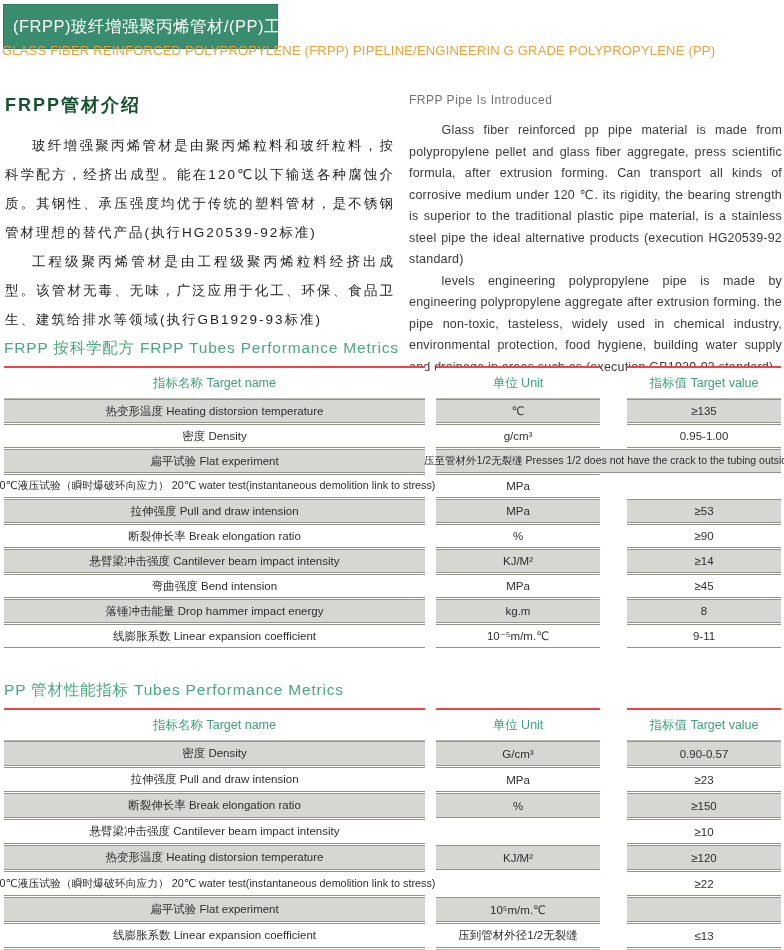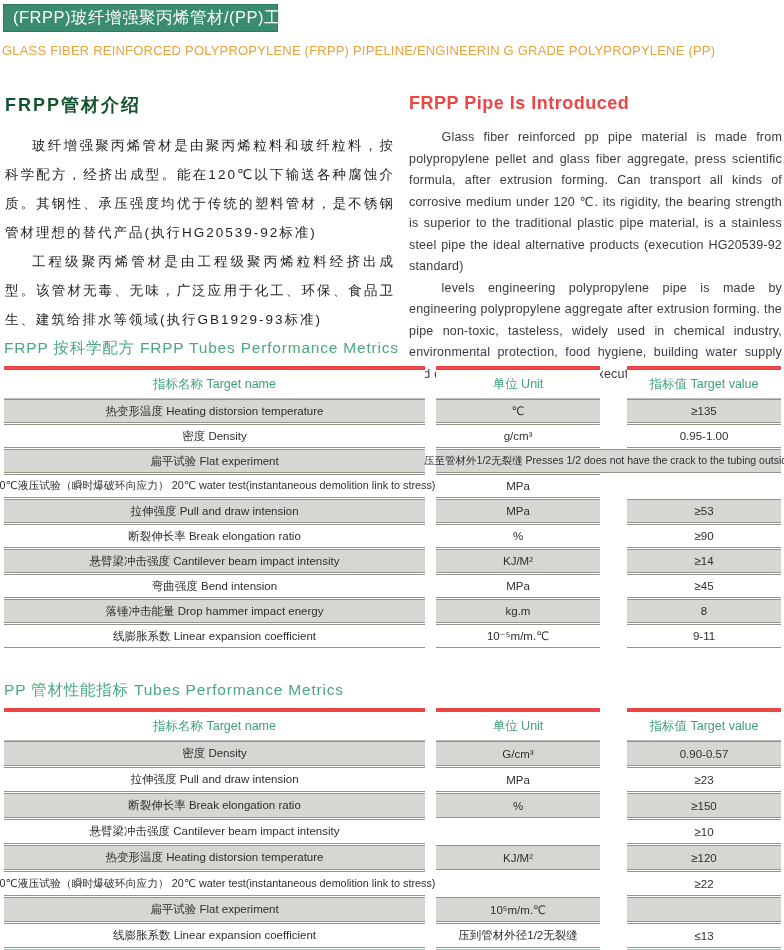--- a/index.html
+++ b/index.html
@@ -4,56 +4,56 @@
 <style>
   * { margin:0; padding:0; box-sizing:border-box; }
   html,body { background:#ffffff; }
   body {
     width:784px; height:950px; position:relative; overflow:hidden;
     font-family:"Liberation Sans","DejaVu Sans",sans-serif;
     color:#2e2e2e;
   }
   
   .banner {
-    position:absolute; left:3px; top:4px; width:275px; height:28px;
+    position:absolute; left:3px; top:4px; width:275px; height:45px;
     background:#3a8c6e; border:1px solid #2e7a5e;
     display:flex; align-items:center; padding-left:9px;
     color:#ffffff; font-size:16.5px; letter-spacing:0.5px; white-space:nowrap;
   }
   .subtitle {
     position:absolute; left:2px; top:43px; width:782px;
     color:#e9a23c; font-size:13px; letter-spacing:0.2px; white-space:nowrap;
   }
   
   .intro-cn { position:absolute; left:5px; top:93px; width:390px; }
   .intro-cn h2 { color:#14532d; font-size:18px; font-weight:bold; letter-spacing:2px; margin-bottom:14px; }
   .intro-cn p {
     font-size:13.5px; line-height:29px; letter-spacing:2px;
     text-align:justify; text-indent:2em; color:#1f1f1f;
   }
   .intro-en { position:absolute; left:409px; top:93px; width:373px; }
-  .intro-en h2 { color:#ef4444; font-size:18px; font-weight:bold; letter-spacing:0.5px; margin-bottom:13px; }
+  .intro-en h2 { color:#737373; font-size:12px; font-weight:normal; letter-spacing:0.5px; margin-bottom:13px; }
   .intro-en p {
     font-size:12.5px; line-height:21.5px; letter-spacing:0.2px;
     text-align:justify; text-indent:2.6em; color:#3a3a3a;
   }
   
   .sec-title {
     position:absolute; left:4px; white-space:nowrap;
     color:#4aa87e; font-size:15.5px; letter-spacing:0.8px;
   }
   .sec-title.t1 { top:338px; }
   .sec-title.t2 { top:680px; }
   
   .ptable { position:absolute; left:4px; width:777px; }
   .ptable.t1 { top:366px; }
   .ptable.t2 { top:708px; }
   .thead { display:flex; height:33px; }
   .thead .cell {
-    background:#ffffff; border-top:4px solid #ef4444; border-bottom:1px solid #b8b8b4;
+    background:#ffffff; border-top:2px solid #ef4444; border-bottom:1px solid #b8b8b4;
     color:#3f9f78; font-size:12.5px;
   }
   .trow { display:flex; margin-bottom:1px; }
   .t1 .trow { height:24px; }
   .t2 .trow { height:25px; }
   .cell {
     display:flex; align-items:center; justify-content:center;
     border-top:1px solid #94948d; border-bottom:1px solid #94948d;
     font-size:11.5px; white-space:nowrap; overflow:visible;
   }

